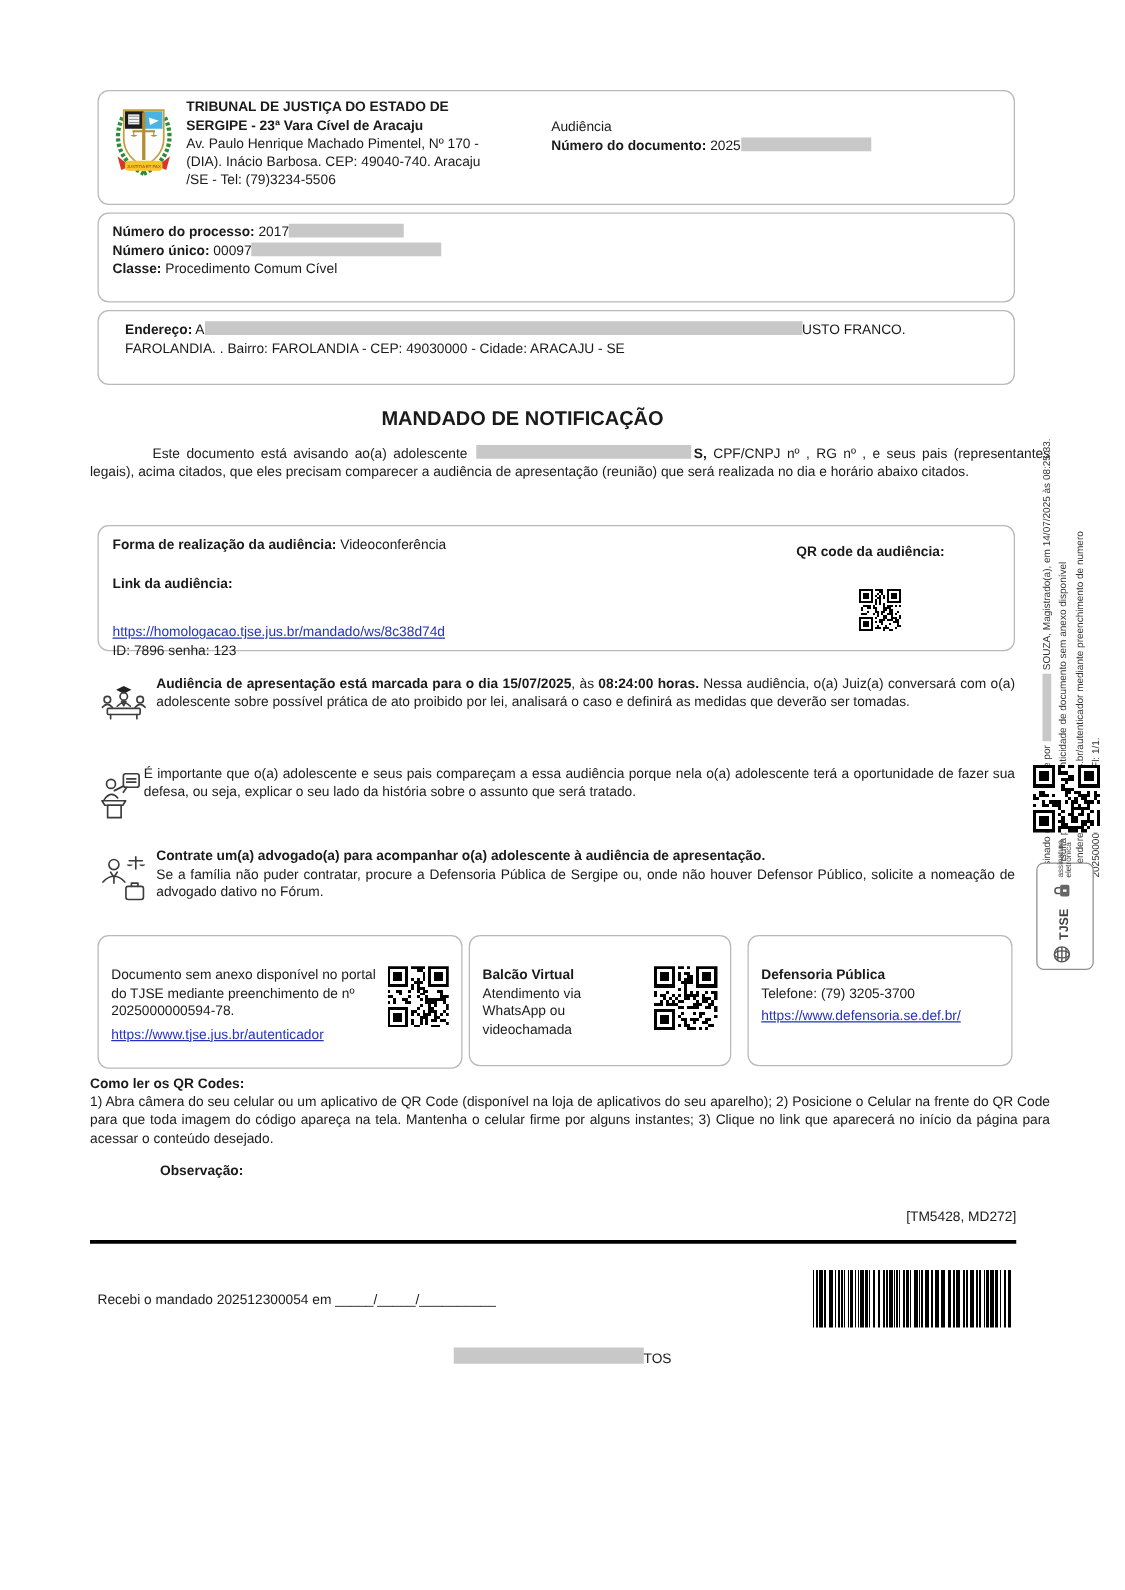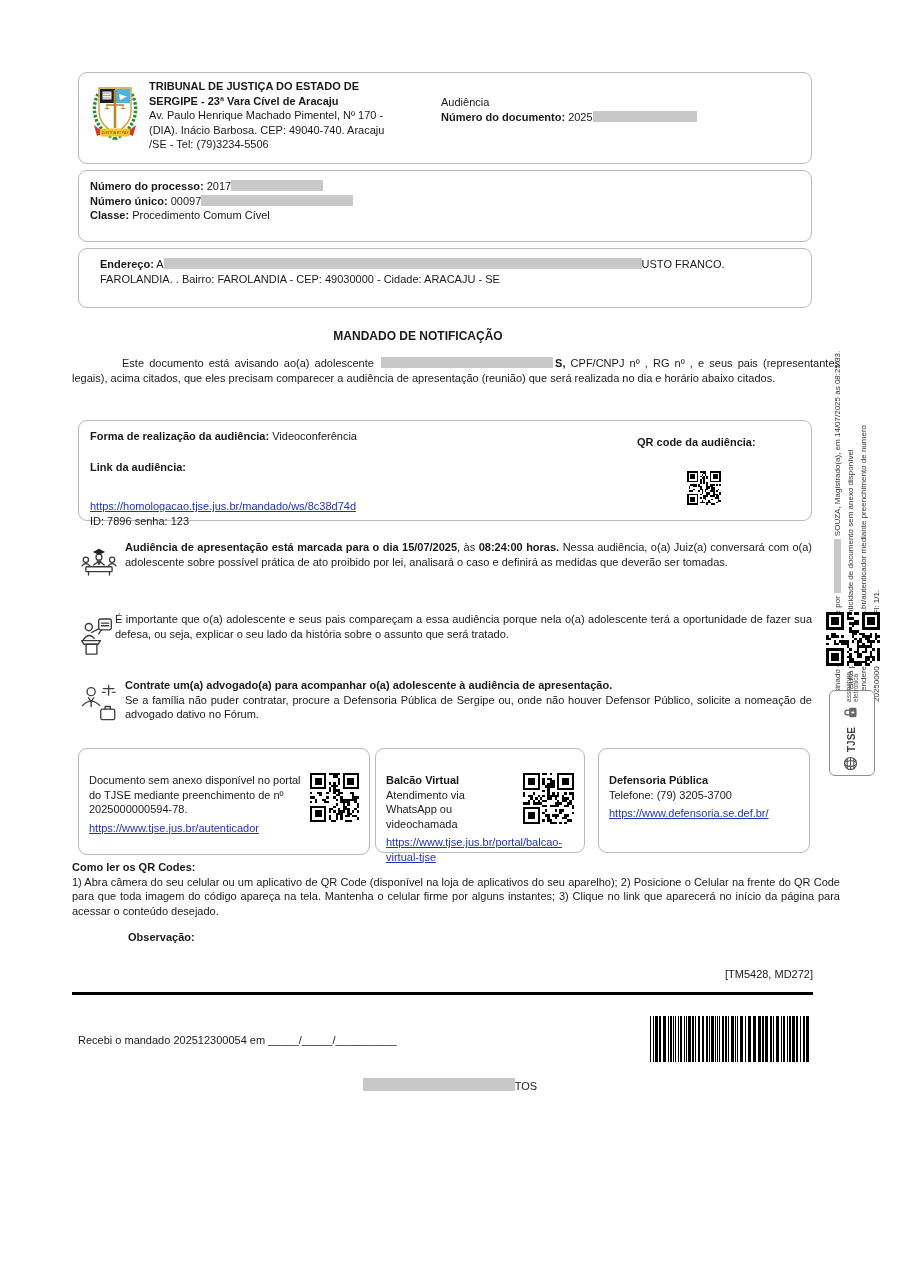--- a/index.html
+++ b/index.html
@@ -19,21 +19,21 @@
   #header-right { position:absolute; left:362px; top:22px; width:340px; }
 
   
   #box-process { top:170px; height:72px; }
   #proc-left { position:absolute; left:11px; top:8px; width:340px; }
   #proc-right { position:absolute; left:362px; top:8px; width:358px; }
 
   
   #box-dest { top:248px; height:60px; }
 
-  #doc-title { position:absolute; left:0; top:329px; width:836px; text-align:center; font-weight:bold; font-size:12px; }
+  #doc-title { position:absolute; left:0; top:329px; width:836px; text-align:center; font-weight:bold; font-size:16px; }
 
   #intro { position:absolute; left:72px; top:356px; width:768px; text-align:justify; text-indent:50px; }
 
   
   #box-hearing { top:420px; height:101px; }
   #hearing-left { position:absolute; left:11px; top:8px; width:430px; }
   #hearing-qr-label { position:absolute; left:558px; top:14px; font-weight:bold; }
   #hearing-qr { position:absolute; left:608px; top:50px; width:34px; height:34px; }
 
   .section { position:absolute; left:78px; width:734px; }
@@ -583,21 +583,20 @@
           <rect x="14" y="0" width="7" height="7" fill="#000"></rect>
           <rect x="15" y="1" width="5" height="5" fill="#fff"></rect>
           <rect x="16" y="2" width="3" height="3" fill="#000"></rect>
           <rect x="0" y="14" width="7" height="7" fill="#000"></rect>
           <rect x="1" y="15" width="5" height="5" fill="#fff"></rect>
           <rect x="2" y="16" width="3" height="3" fill="#000"></rect>
         </svg>
       </div>
     <div class="card-title">Balcão Virtual</div>
     <span>Atendimento via WhatsApp ou videochamada</span>
-    <a class="link card-link">https://www.tjse.jus.br/portal/balcao-virtual-tjse</a>
   </div>
 
   <div class="card" id="card-c">
     <div class="card-title">Defensoria Pública</div>
     <div>Telefone: (79) 3205-3700</div>
     <a class="link card-link">https://www.defensoria.se.def.br/</a>
   </div>
 
   <div id="howto">
     <div class="howto-title">Como ler os QR Codes:</div>

